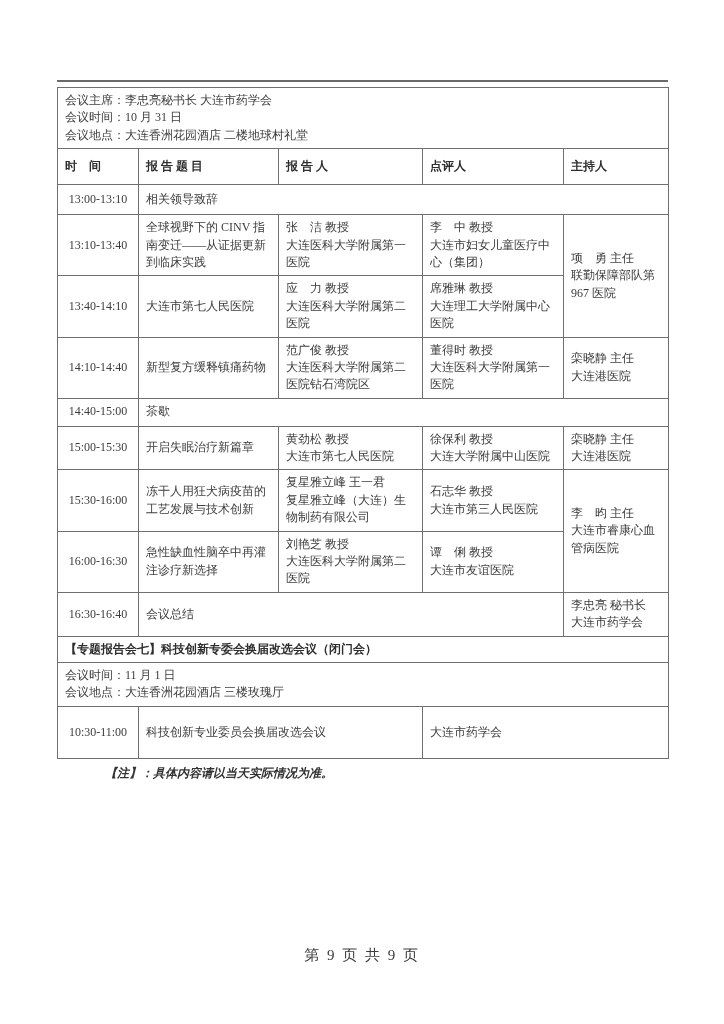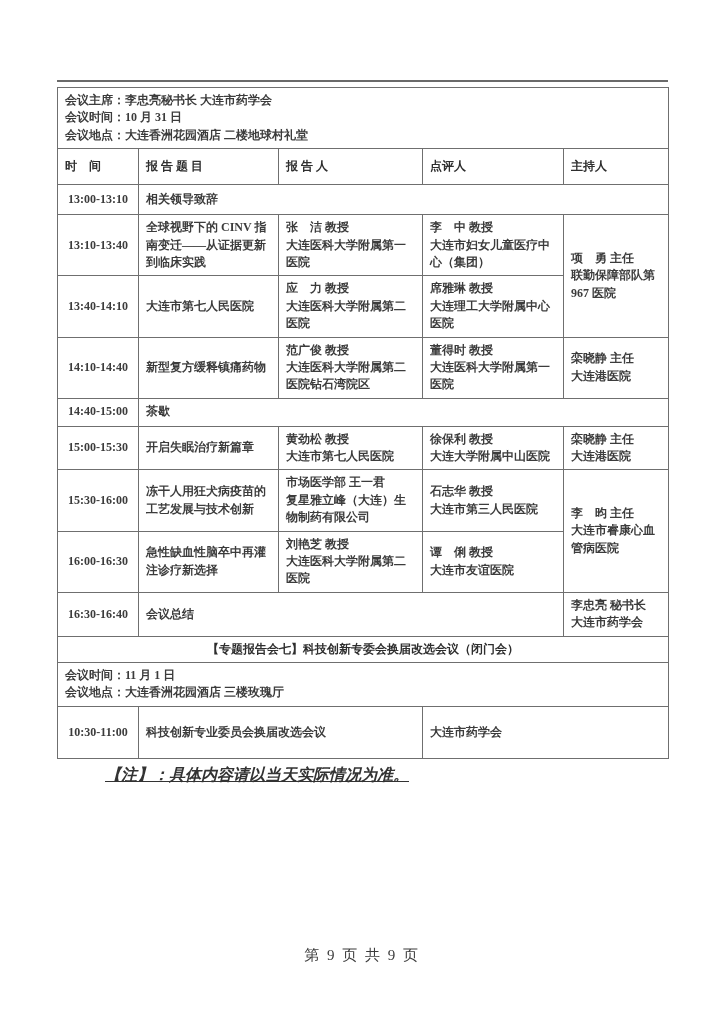--- a/index.html
+++ b/index.html
@@ -19,21 +19,20 @@
     table-layout: fixed;
   }
   table.agenda td {
     border: 1px solid #6f6f6f;
     font-size: 12px;
     line-height: 1.45;
     padding: 4px 7px;
     vertical-align: middle;
     word-break: break-word;
     overflow-wrap: break-word;
-    font-weight: bold;
   }
   td.info-cell { padding: 5px 9px; line-height: 1.55; }
   td.head-cell {
     font-weight: bold;
     text-align: left;
     color: #2e2e2e;
     height: 36px;
     font-size: 12.5px;
     border-top: 2px solid #4f4f4f;
     border-bottom: 1.5px solid #5a5a5a;
@@ -41,31 +40,29 @@
   td.time-cell { text-align: center; white-space: nowrap; padding: 4px 2px; }
   td.center { text-align: left; }
   tr.short-row td { height: 30px; }
   tr.tea-row td { height: 28px; }
   td.section-cell {
     font-weight: bold;
     font-size: 12.5px;
     color: #2e2e2e;
     padding: 8px 9px;
     border-top: 1.5px solid #5a5a5a;
-    text-align: center;
   }
   tr.last-row td { height: 52px; }
   .cell-line { display: block; }
   .note {
     margin: 6px 0 0 48px;
-    font-size: 16px;
+    font-size: 12px;
     font-weight: bold;
     font-style: italic;
     color: #333333;
-    text-decoration: underline;
   }
   .footer {
     position: absolute;
     top: 946px; left: 0;
     width: 100%;
     text-align: center;
     font-size: 15px;
     letter-spacing: 2px;
     color: #3c3c3c;
   }
@@ -173,21 +170,21 @@
       <td>
         <span class="cell-line">栾晓静  主任</span>
         <span class="cell-line">大连港医院</span>
       </td>
     </tr>
 
     <tr>
       <td class="time-cell">15:30-16:00</td>
       <td>冻干人用狂犬病疫苗的工艺发展与技术创新</td>
       <td>
-        <span class="cell-line">市场医学部  王一君</span>
+        <span class="cell-line">复星雅立峰  王一君</span>
         <span class="cell-line">复星雅立峰（大连）生物制药有限公司</span>
       </td>
       <td>
         <span class="cell-line">石志华  教授</span>
         <span class="cell-line">大连市第三人民医院</span>
       </td>
       <td rowspan="2">
         <span class="cell-line">李　昀  主任</span>
         <span class="cell-line">大连市睿康心血管病医院</span>
       </td>

